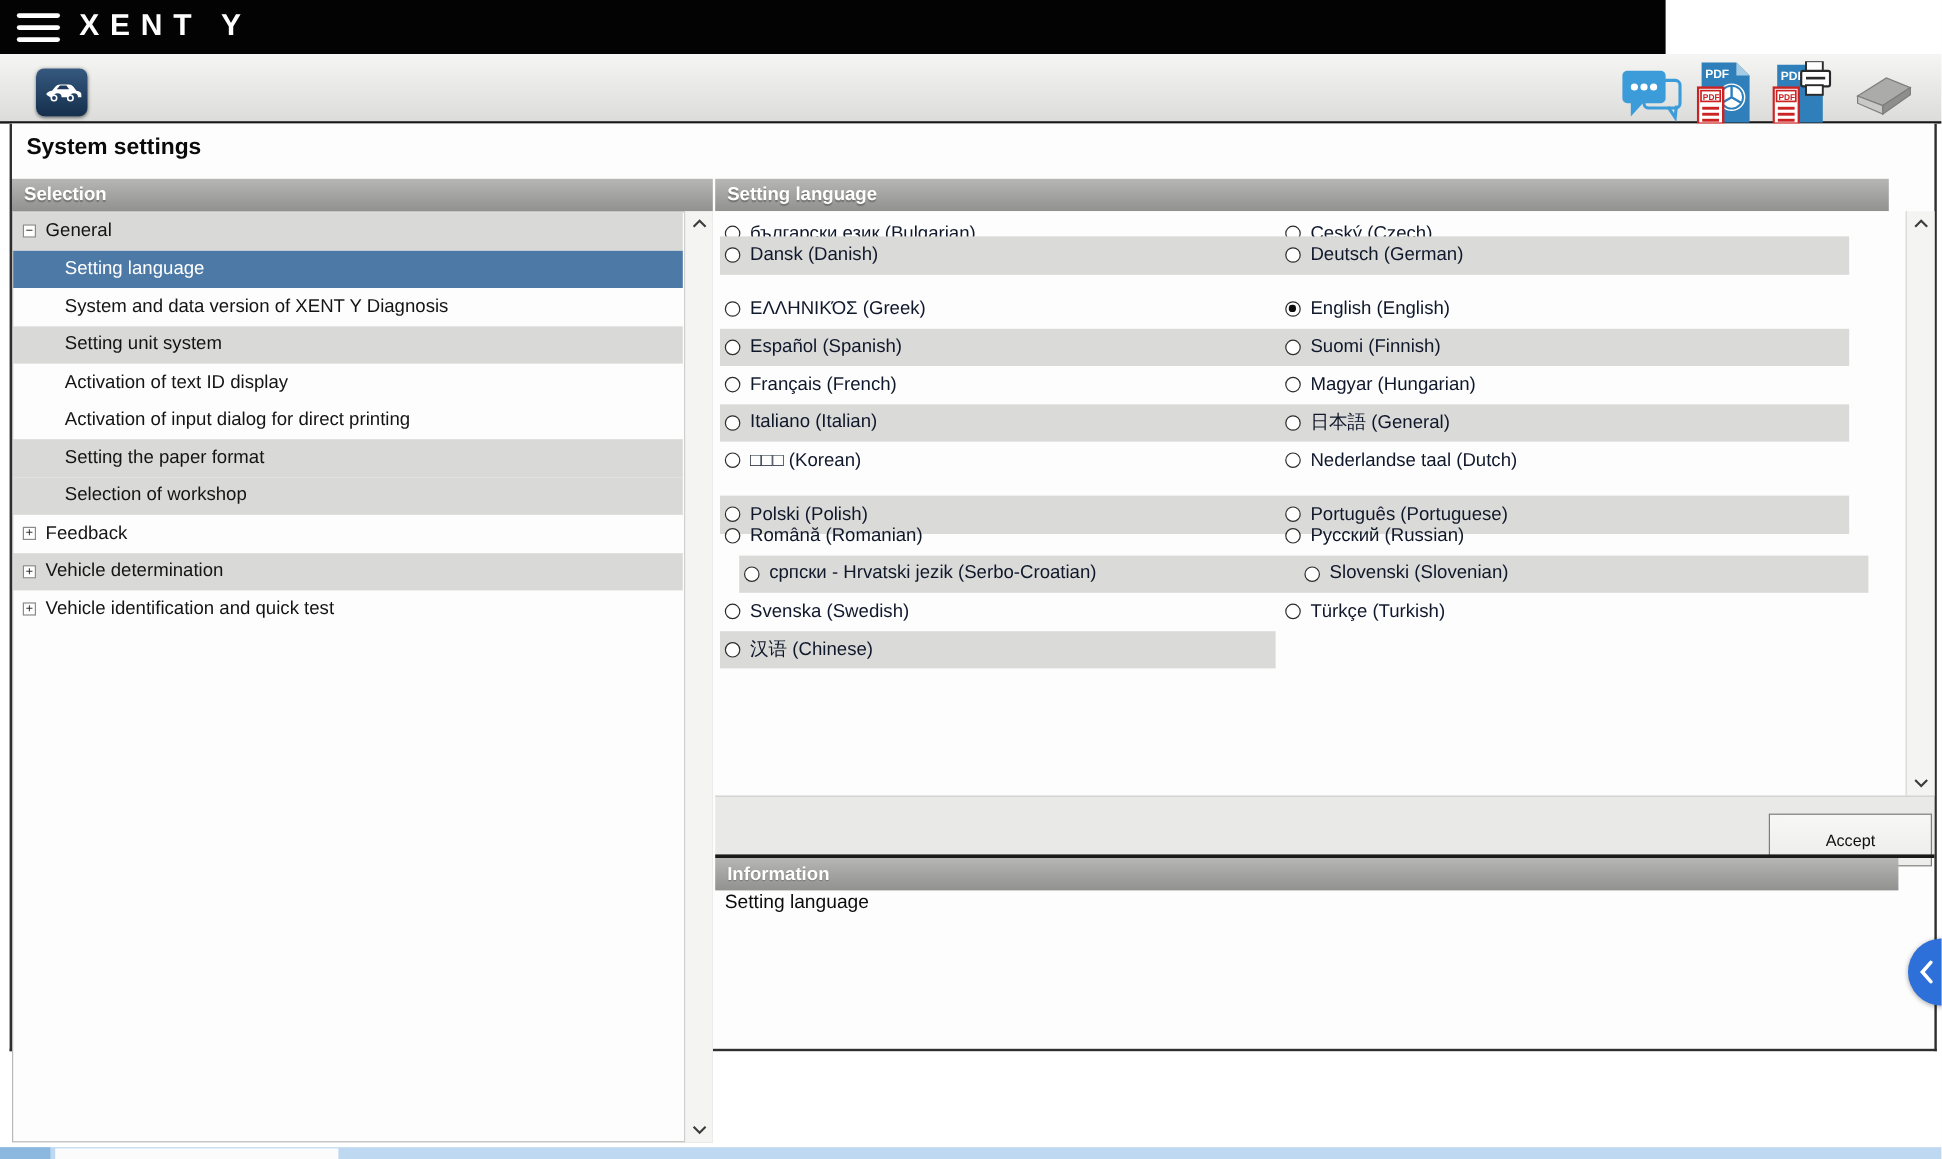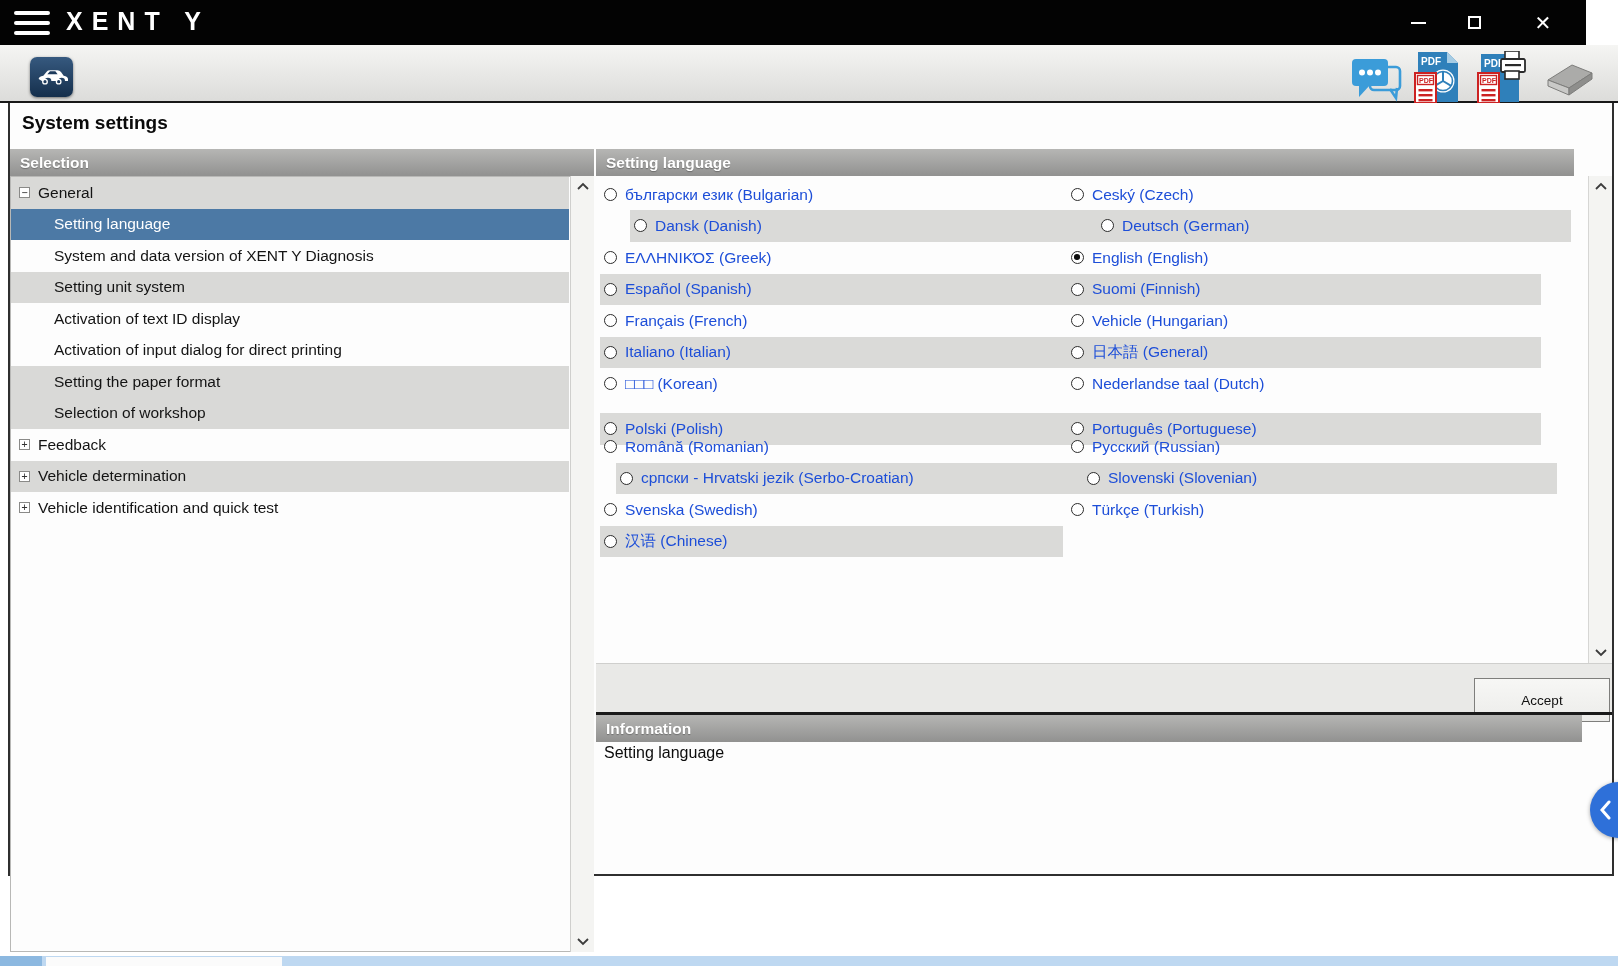--- a/index.html
+++ b/index.html
@@ -1,20 +1,20 @@
 <!DOCTYPE html>
 <html><head>
 <meta charset="utf-8">
 <style>
   html,body{margin:0;padding:0;overflow:hidden;}
   body{width:1618px;height:966px;position:relative;background:#fff;
        font-family:"Liberation Sans",sans-serif;color:#111;}
 
   
-  .titlebar{position:absolute;left:0;top:0;width:1586px;height:45px;background:#030303;}
+  .titlebar{position:absolute;left:0;top:0;width:1388px;height:45px;background:#030303;}
   .hamburger{position:absolute;left:14px;top:11px;width:36px;height:24px;cursor:pointer;}
   .hamburger .bar{position:absolute;left:0;width:36px;height:4px;background:#fff;border-radius:2px;}
   .hamburger .b1{top:0}.hamburger .b2{top:10px}.hamburger .b3{top:20px}
   .logo{position:absolute;left:66px;top:7px;color:#fff;font-size:25px;font-weight:bold;letter-spacing:9px;white-space:pre;}
   .win-btn{position:absolute;top:0;width:44px;height:45px;display:flex;align-items:center;justify-content:center;color:#fff;}
   .wb-min{left:1396px}.wb-max{left:1452px}.wb-close{left:1521px;font-size:20px;font-weight:300;}
   .wb-min .g{width:15px;height:2px;background:#fff;}
   .wb-max .g{width:13px;height:13px;border:2px solid #fff;box-sizing:border-box;}
 
   
@@ -59,21 +59,21 @@
   .arr.up{top:6px}.arr.down{bottom:6px}
 
   
   .lang-list{position:absolute;left:586px;top:73px;width:1016px;height:487px;background:#fdfdfd;}
   .lrow{position:absolute;left:4px;width:941px;height:31.5px;}
   .lrow.alt{background:#dadad8;}
   .lrow.half{width:463px;}
   .lcell{position:absolute;top:0;height:100%;display:flex;align-items:center;cursor:pointer;}
   .lcell.c1{left:4px;}
   .lcell.c2{left:471px;}
-  .llabel{font-size:15.5px;color:#1d4ed8;}
+  .llabel{font-size:15.5px;color:#0f172a;}
   .radio{width:13px;height:13px;border:1.5px solid #2c2c2c;border-radius:50%;background:#fff;
          margin-right:8px;box-sizing:border-box;position:relative;flex:none;}
   .radio.checked::after{content:"";position:absolute;left:2.2px;top:2.2px;width:5.6px;height:5.6px;
          border-radius:50%;background:#0d0d0d;}
 
   .accept-bar{position:absolute;left:586px;top:560px;width:1016px;height:49px;background:#e9e9e7;
               border-top:1px solid #cfcfcd;box-sizing:border-box;}
   .accept-btn{position:absolute;left:878px;top:14px;width:136px;height:44px;
               background:linear-gradient(#f7f7f5,#ececea);border:1px solid #7e7e7c;box-sizing:border-box;
               display:flex;align-items:center;justify-content:center;font-size:13.5px;color:#111;cursor:pointer;}
@@ -249,21 +249,21 @@
         <div class="lrow" style="top: 3px;">
           <div class="lcell c1">
             <span class="radio"></span>
             <span class="llabel">български език (Bulgarian)</span>
           </div>
           <div class="lcell c2">
             <span class="radio"></span>
             <span class="llabel">Ceský (Czech)</span>
           </div>
         </div>
-        <div class="lrow alt" style="top: 34px; margin-left: 30px;">
+        <div class="lrow alt" style="top: 21px;">
           <div class="lcell c1">
             <span class="radio"></span>
             <span class="llabel">Dansk (Danish)</span>
           </div>
           <div class="lcell c2">
             <span class="radio"></span>
             <span class="llabel">Deutsch (German)</span>
           </div>
         </div>
         <div class="lrow" style="top: 66px;">
@@ -286,21 +286,21 @@
             <span class="llabel">Suomi (Finnish)</span>
           </div>
         </div>
         <div class="lrow" style="top: 129px;">
           <div class="lcell c1">
             <span class="radio"></span>
             <span class="llabel">Français (French)</span>
           </div>
           <div class="lcell c2">
             <span class="radio"></span>
-            <span class="llabel">Vehicle (Hungarian)</span>
+            <span class="llabel">Magyar (Hungarian)</span>
           </div>
         </div>
         <div class="lrow alt" style="top: 160.5px;">
           <div class="lcell c1">
             <span class="radio"></span>
             <span class="llabel">Italiano (Italian)</span>
           </div>
           <div class="lcell c2">
             <span class="radio"></span>
             <span class="llabel">日本語 (General)</span>

